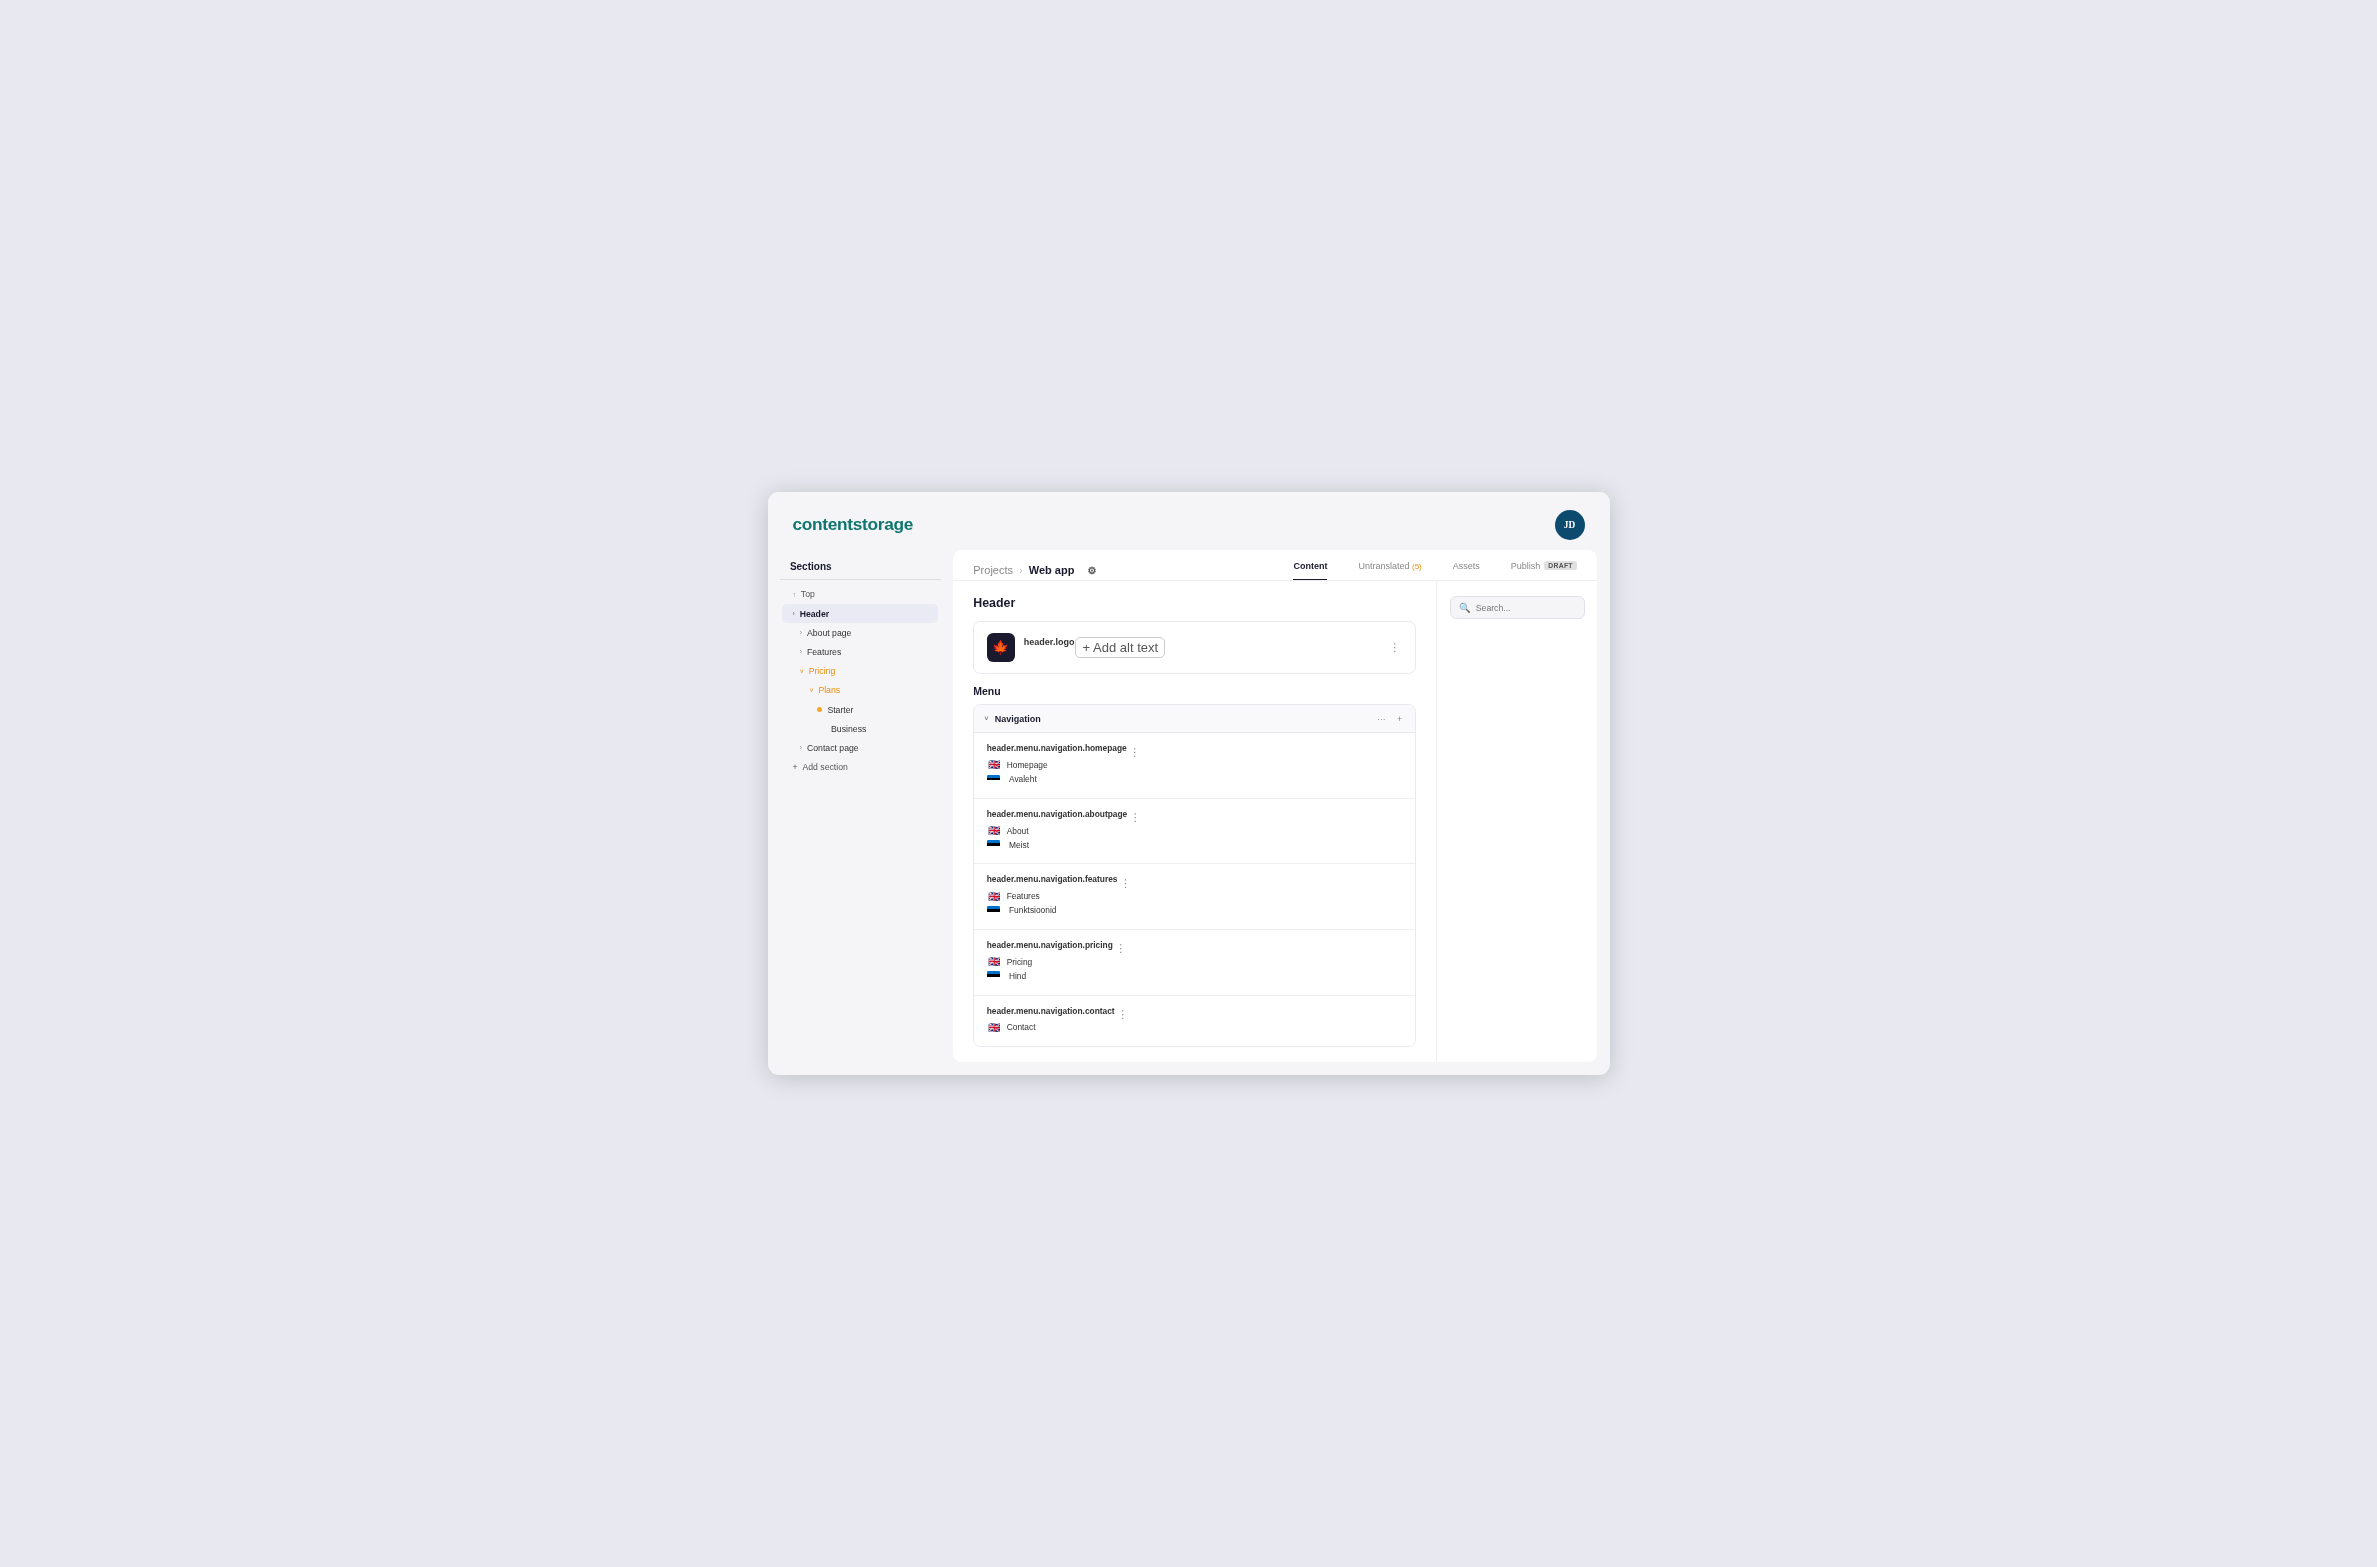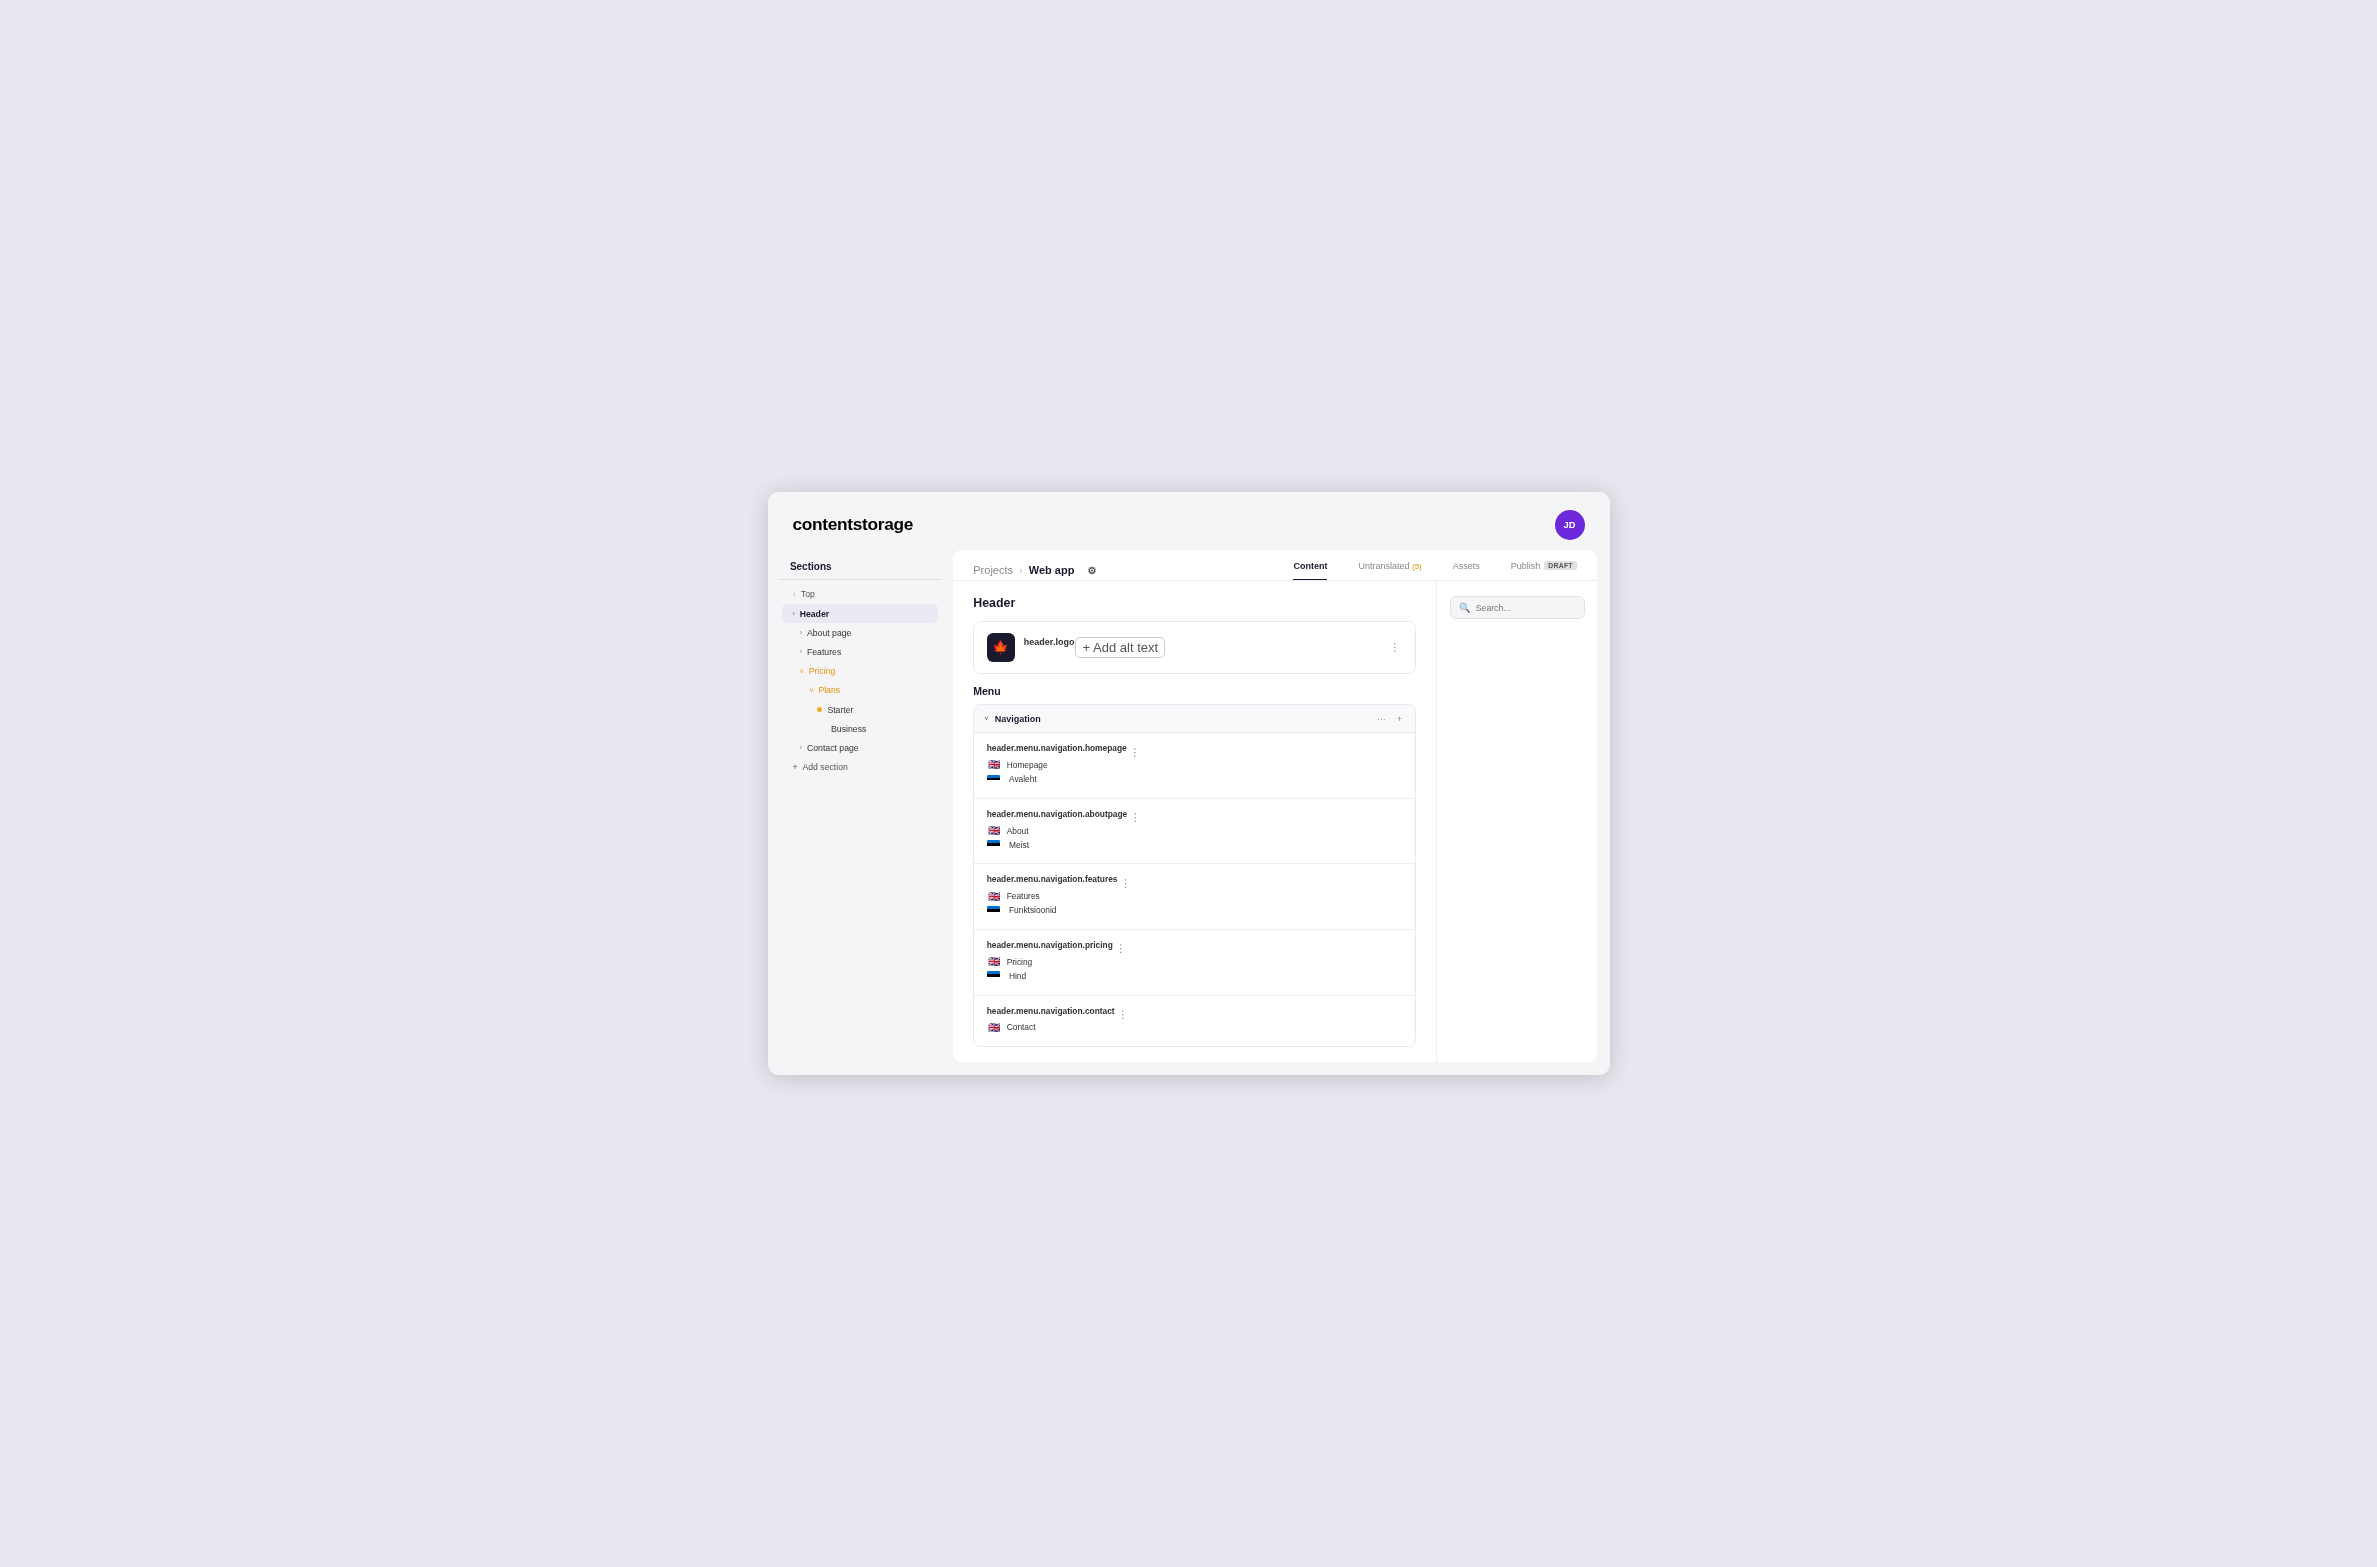--- a/index.html
+++ b/index.html
@@ -26,35 +26,36 @@
     .app-header {
       display: flex;
       align-items: center;
       justify-content: space-between;
       padding: 17.3px 25px 10px 25px;
       background: #f5f5f8;
     }
     .app-logo {
       font-size: 17.3px;
       font-weight: 800;
-      color: #000000;
+      color: #0f766e;
       letter-spacing: -0.3px;
     }
     .avatar {
       width: 30px;
       height: 30px;
       border-radius: 50%;
-      background: #6d28d9;
+      background: #0c4a6e;
       color: white;
       display: flex;
       align-items: center;
       justify-content: center;
       font-weight: 700;
       font-size: 9.3px;
       cursor: pointer;
+      font-family: Liberation Serif, serif;
     }
     .app-body {
       display: flex;
       flex: 1;
       padding: 0 12.4px 12.4px 12.4px;
       gap: 0;
     }
     
     .sidebar {
       width: 161px;

